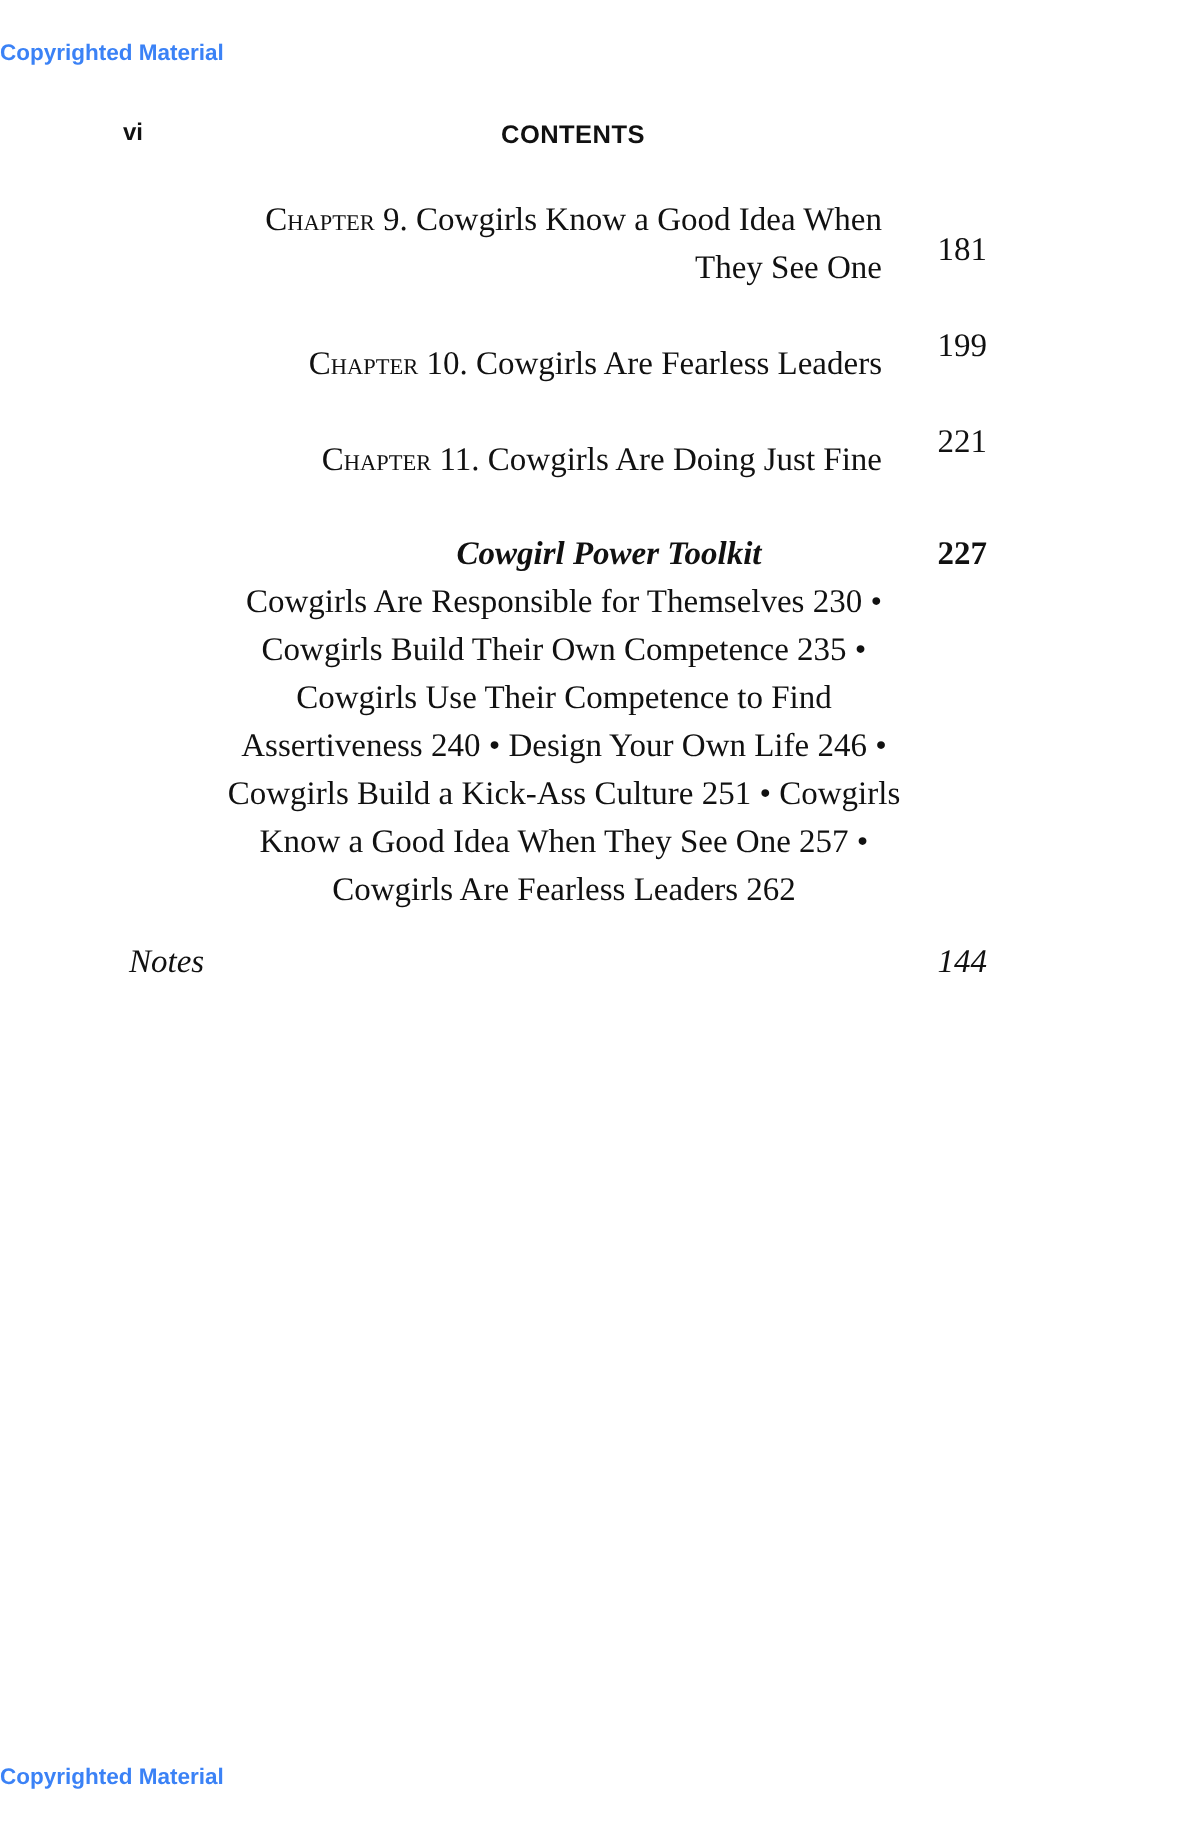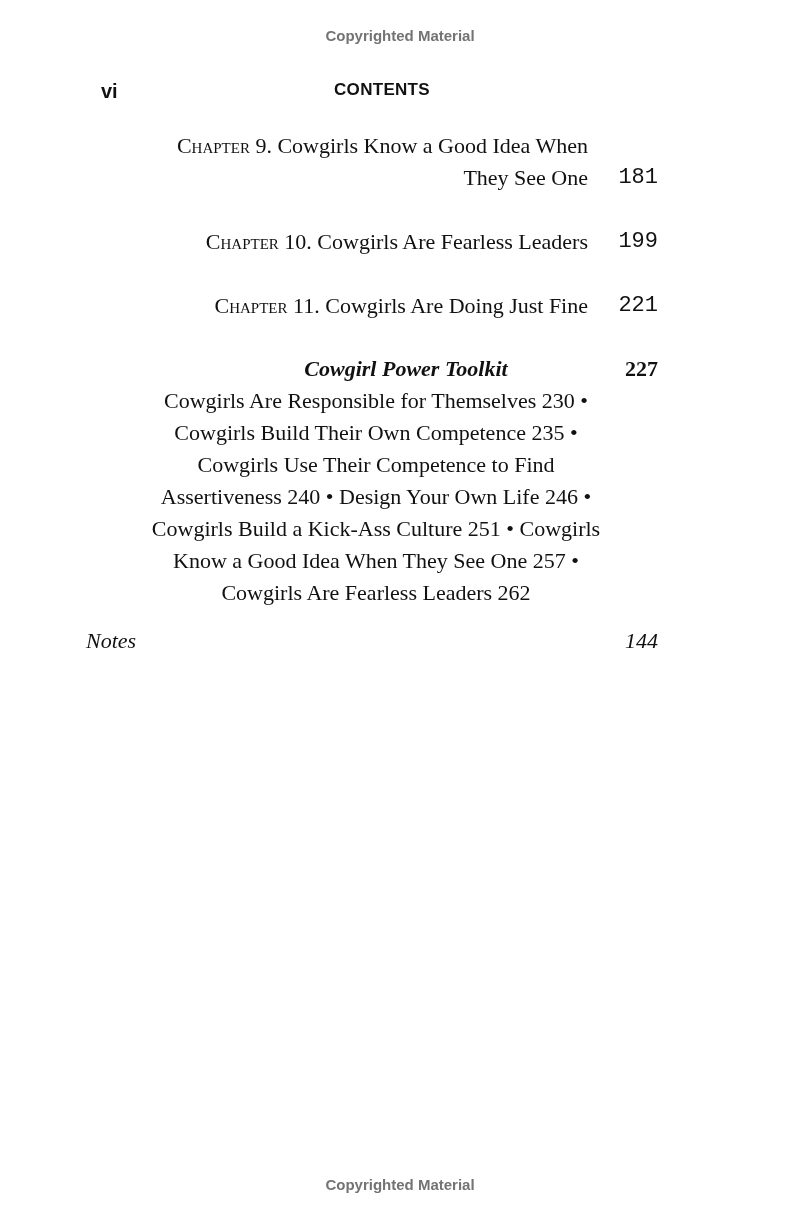--- a/index.html
+++ b/index.html
@@ -1,35 +1,35 @@
 <!DOCTYPE html>
 <html><head>
   <meta charset="utf-8">
   <style>
     html, body { margin: 0; padding: 0; background: #ffffff; }
     body { width: 800px; height: 1219px; position: relative; overflow: hidden; color: #111111; }
     .watermark {
-      position: absolute; left: 0; width: 800px; text-align: center;
+      position: absolute; left: 0; width: 800px; text-align: left;
       font-family: "Liberation Sans", sans-serif; font-weight: bold;
-      font-size: 15px; color: #737373;
+      font-size: 15px; color: #3b82f6;
     }
     .wm-top { top: 27px; }
     .wm-bottom { top: 1176px; }
     .folio {
-      position: absolute; left: 101px; top: 80px;
-      font-family: "Liberation Sans", sans-serif; font-weight: bold; font-size: 20px;
+      position: absolute; left: 82px; top: 80px;
+      font-family: "Liberation Sans", sans-serif; font-weight: bold; font-size: 16px;
     }
     .running-head {
       position: absolute; left: 0; width: 764px; top: 80px; text-align: center;
       font-family: "Liberation Sans", sans-serif; font-weight: bold; font-size: 17px; letter-spacing: 0.3px;
     }
     .toc { position: absolute; left: 86px; width: 572px; top: 130px;
       font-family: "Liberation Serif", serif; font-size: 22px; line-height: 32px; }
     .entry { position: relative; }
-    .entry .pg { position: absolute; right: 0; bottom: 0; font-family: Liberation Mono, monospace; }
+    .entry .pg { position: absolute; right: 0; bottom: 12px; }
     .entry .title { display: block; padding-right: 70px; text-align: right; }
     .chap-label { font-variant: small-caps; }
     .e9 { margin-top: 0; }
     .e10 { margin-top: 32px; }
     .e11 { margin-top: 32px; }
     .toolkit { margin-top: 31px; position: relative; }
     .toolkit-head { text-align: center; font-style: italic; font-weight: bold; padding-left: 40px; width: 500px; margin-left: 30px; }
     .toolkit-pg { position: absolute; right: 0; top: 0; font-weight: bold; }
     .toolkit-body { text-align: center; width: 500px; margin-left: 40px; }
     .toolkit-body .line { display: block; white-space: nowrap; }

